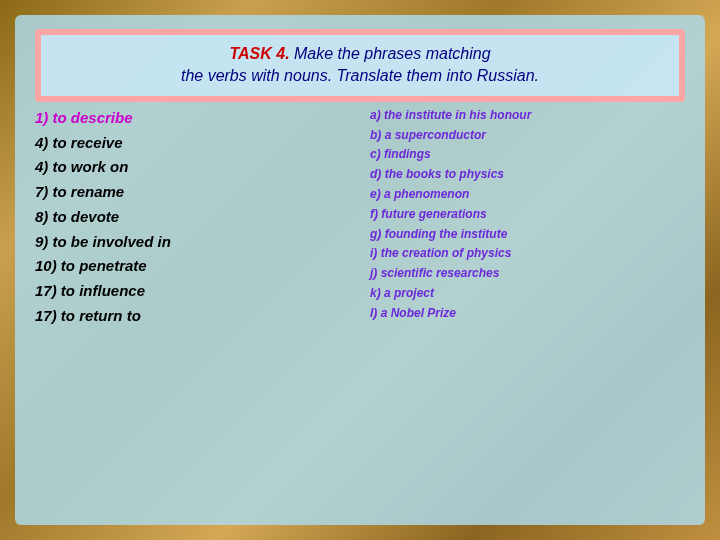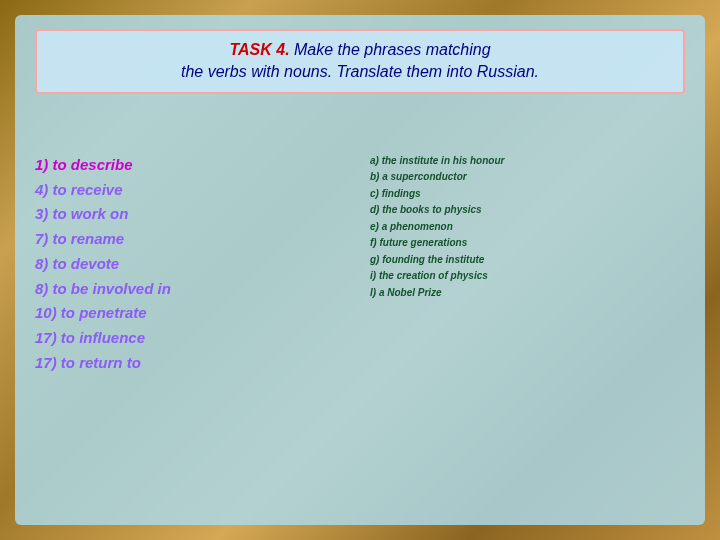--- a/index.html
+++ b/index.html
@@ -28,102 +28,103 @@
       right: 15px;
       bottom: 15px;
       background: rgba(173, 216, 230, 0.85);
       border-radius: 6px;
       padding: 14px 20px 14px 20px;
       z-index: 1;
     }
 
     .task-header {
       background: rgba(200, 230, 245, 0.9);
-      border: 2px solid #fca5a5;
+      border: 6px solid #fca5a5;
       border-radius: 4px;
       padding: 8px 28px;
       text-align: center;
-      margin-bottom: 14px;
+      margin-bottom: 4px;
       font-style: italic;
       font-size: 16px;
       color: #000080;
       line-height: 1.4;
     }
 
     .task-header .task-num {
       color: #cc0000;
       font-weight: bold;
       font-style: italic;
     }
 
     .columns {
       display: flex;
       gap: 20px;
     }
 
     .left-col, .right-col {
       flex: 1;
-      margin-top: 45px;
     }
 
     .item {
       font-size: 15px;
       font-style: italic;
       font-weight: bold;
       line-height: 1.65;
       color: #000080;
     }
 
     .item.magenta {
       color: #cc00cc;
     }
 
     .item.blue {
-      color: #8b5cf6;
+      color: #000000;
     }
 
     .right-item {
-      font-size: 10px;
+      font-size: 12px;
       font-style: italic;
       font-weight: bold;
       line-height: 1.65;
-      color: #14532d;
+      color: #6d28d9;
     }
   </style>
 </head>
 <body>
 
 <div class="background"></div>
 
 <div class="content-wrapper">
 
   <div class="task-header">
     <span class="task-num">TASK 4.</span><span> Make the phrases matching</span>
     <br>
     <span>the verbs with nouns. Translate them into Russian.</span>
   </div>
 
   <div class="columns">
     <div class="left-col" id="left-col">
         <div class="item magenta">1)  to describe</div>
         <div class="item blue">4) to receive</div>
-        <div class="item blue">3) to work on</div>
+        <div class="item blue">4) to work on</div>
         <div class="item blue">7) to rename</div>
         <div class="item blue">8) to devote</div>
-        <div class="item blue">8) to be involved in</div>
+        <div class="item blue">9) to be involved in</div>
         <div class="item blue">10) to penetrate</div>
         <div class="item blue">17) to influence</div>
         <div class="item blue">17) to return to</div>
       </div>
     <div class="right-col" id="right-col">
         <div class="right-item">a) the institute in his honour</div>
         <div class="right-item">b) a superconductor</div>
         <div class="right-item">c) findings</div>
         <div class="right-item">d) the books to physics</div>
         <div class="right-item">e) a phenomenon</div>
         <div class="right-item">f) future generations</div>
         <div class="right-item">g) founding the institute</div>
         <div class="right-item">i) the creation of physics</div>
+        <div class="right-item">j) scientific researches</div>
+        <div class="right-item">k) a project</div>
         <div class="right-item">l) a Nobel Prize</div>
       </div>
   </div>
 
 </div>
 
 </body></html>

